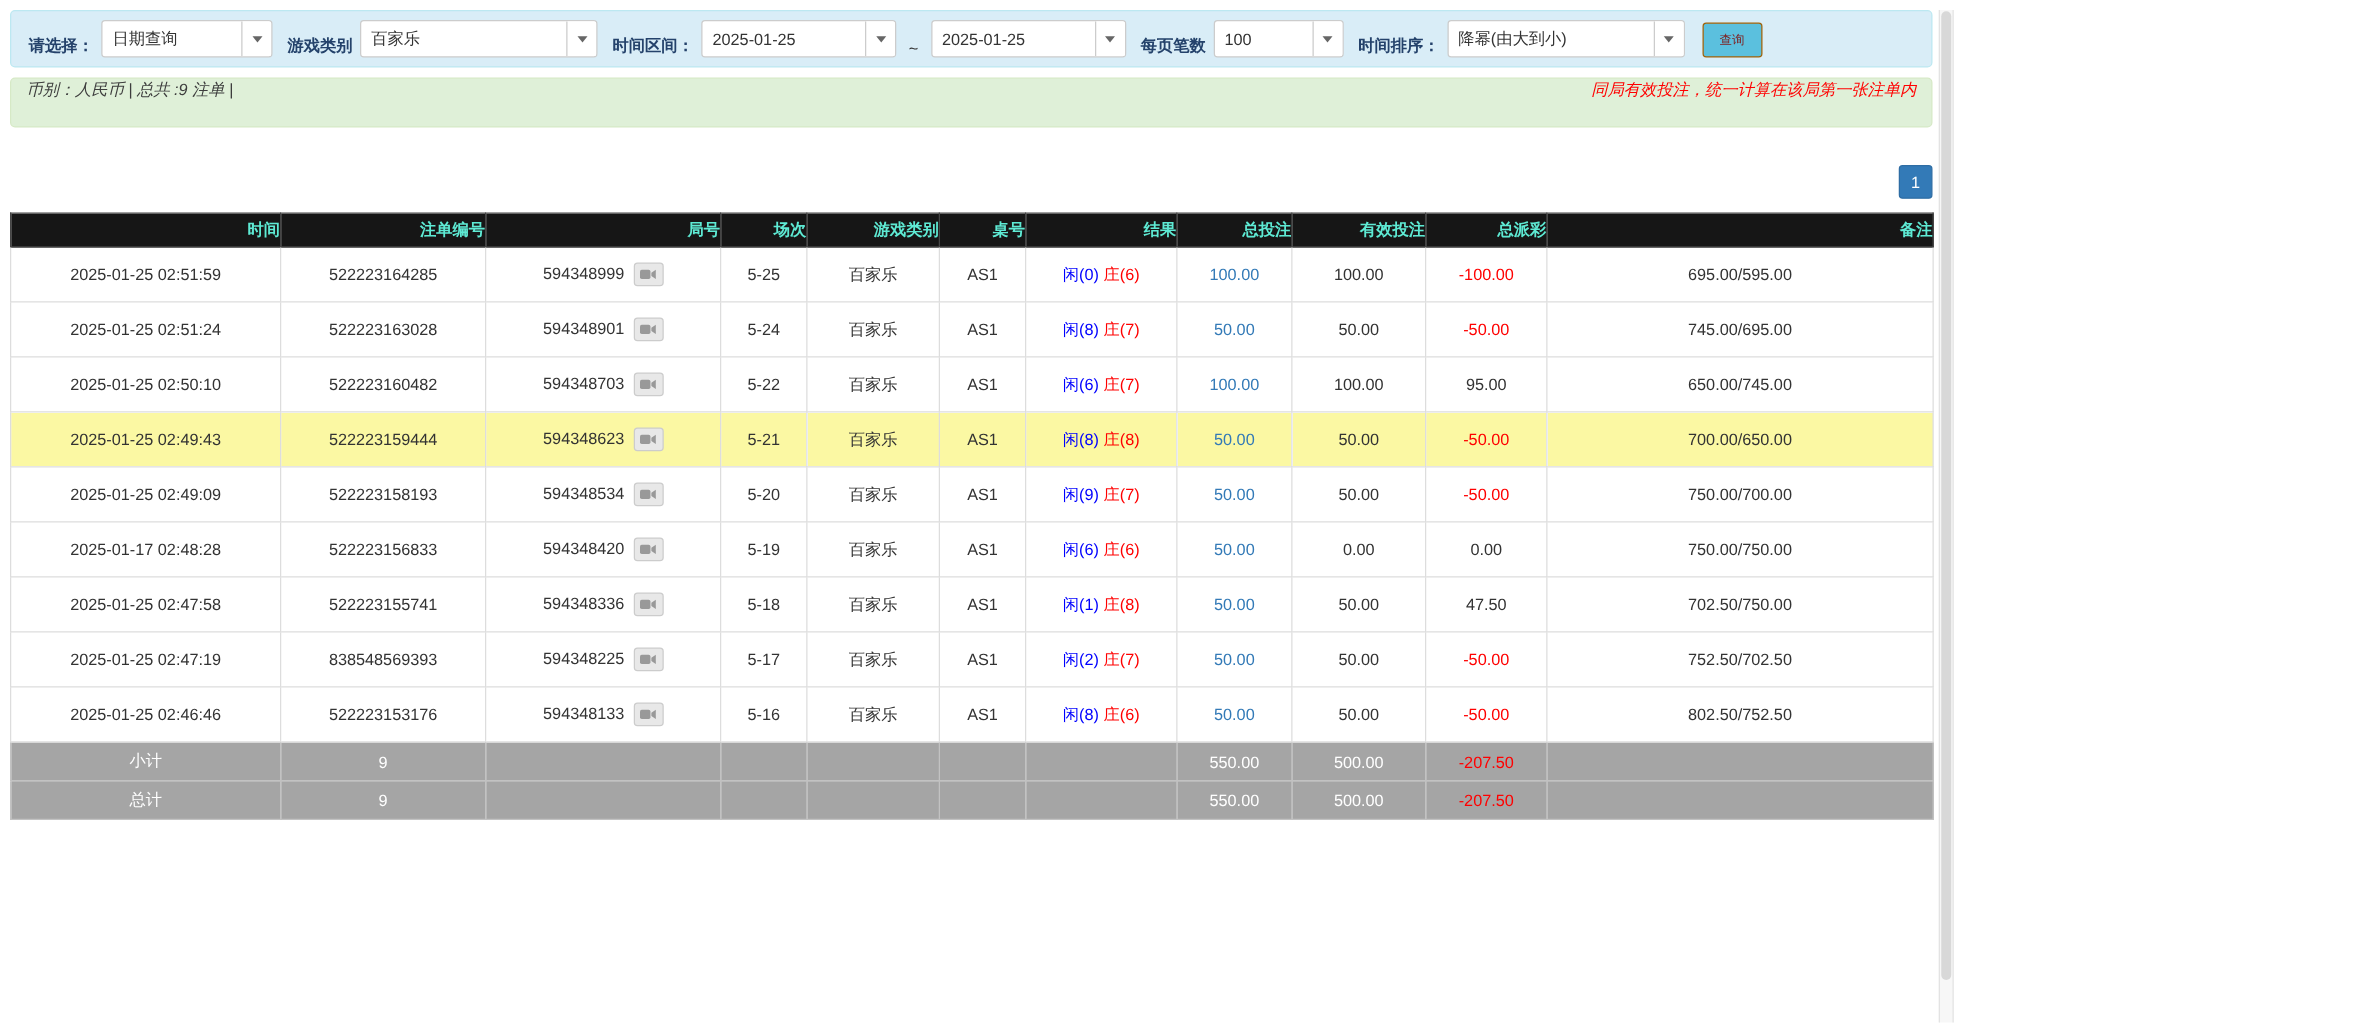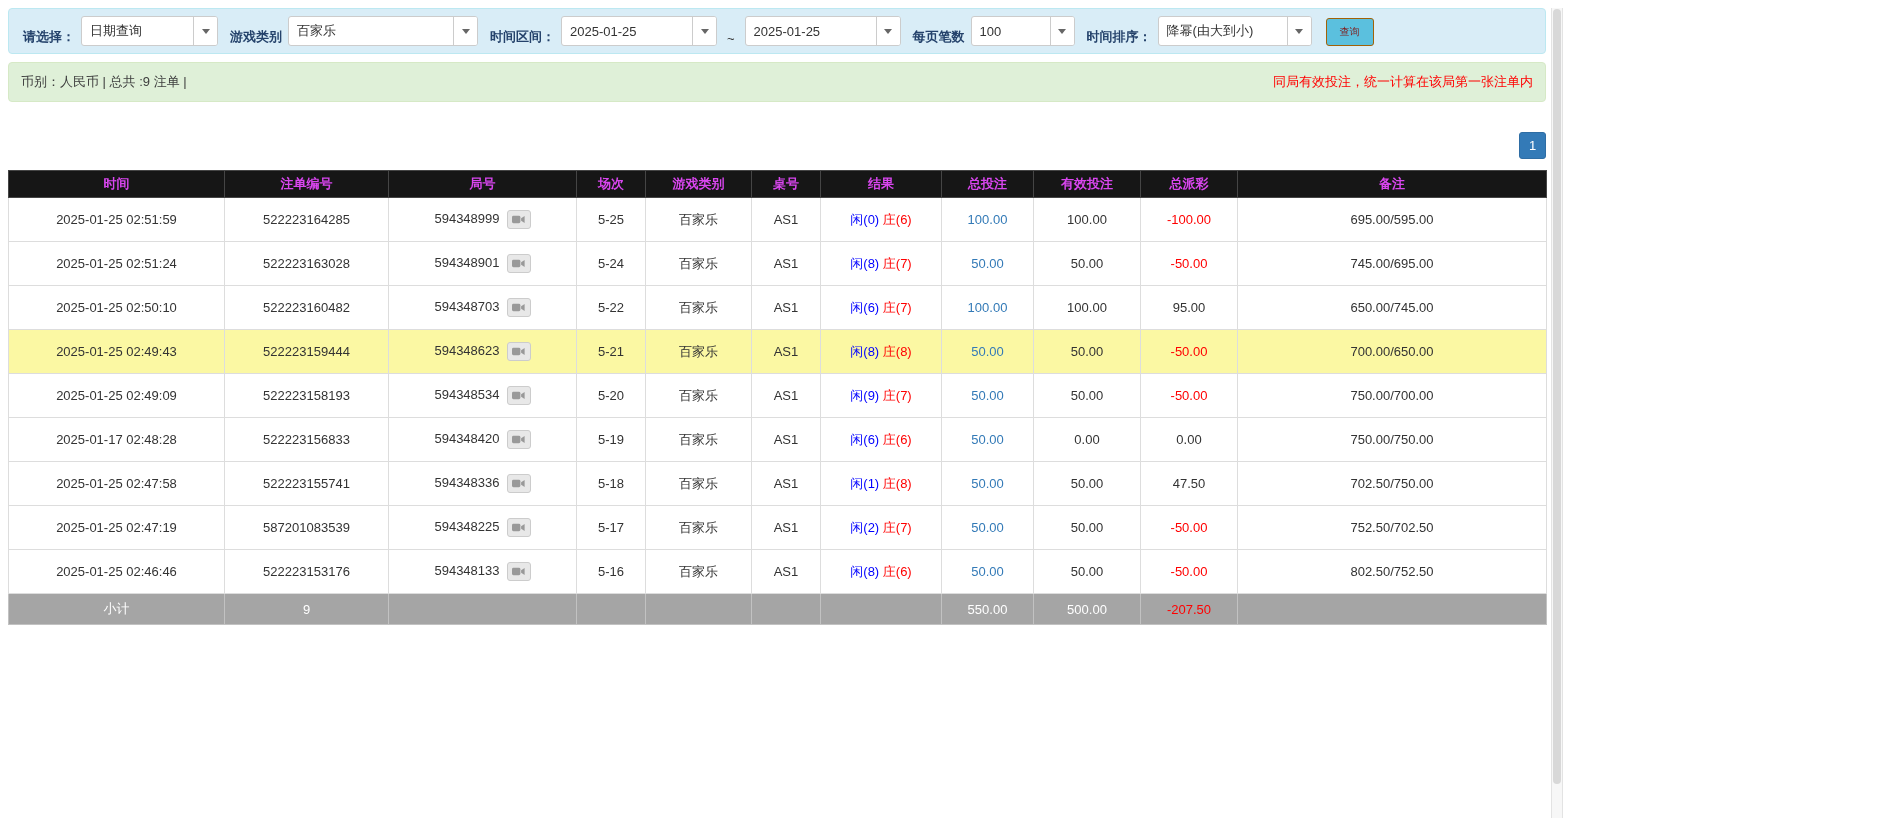--- a/index.html
+++ b/index.html
@@ -9,40 +9,40 @@
   .content { width:1538px; margin-left:8px; }
 
   
   .filter-bar { margin-top:8px; background:#d9edf7; border:1px solid #bce8f1; border-radius:4px;
                 padding:7px 8px; display:flex; align-items:flex-end; gap:6px; height:46px; }
   .flabel { color:#24426b; font-weight:bold; white-space:nowrap; margin-left:6px; }
   .combo { display:flex; height:30px; background:#fff; border:1px solid #ccc; border-radius:3px; overflow:hidden; flex:none; }
   .combo .val { flex:1; padding:0 8px; display:flex; align-items:center; color:#333; white-space:nowrap; overflow:hidden; }
   .combo .caret-btn { width:24px; border-left:1px solid #ccc; background:#fff; display:flex; align-items:center; justify-content:center; cursor:pointer; }
   .caret { width:0; height:0; border-left:4px solid transparent; border-right:4px solid transparent; border-top:5px solid #666; }
-  .w137{width:137px} .w190{width:190px} .w156{width:156px} .w104{width:104px} .w162{width:154px}
+  .w137{width:137px} .w190{width:190px} .w156{width:156px} .w104{width:104px} .w162{width:190px}
   .tilde { color:#333; margin:0 4px; }
   .btn-query { background:#5bc0de; border:1px solid #a16207; color:#7f1d1d; border-radius:3px;
                height:28px; padding:0 13px; margin-left:8px; font-size:10px; cursor:pointer; }
 
   
   .info-bar { margin-top:8px; background:#dff0d8; border:1px solid #d6e9c6; border-radius:4px;
-              padding:0 12px; height:40px; display:flex; justify-content:space-between; align-items:center; }
+              padding:0 12px; height:40px; display:flex; justify-content:space-between; align-items:flex-start;font-style:italic; }
   .info-left { color:#3d3d3d; }
   .info-right { color:#ff0000; }
 
   
   .pager-row { display:flex; justify-content:flex-end; margin-top:30px; }
   .page-btn { min-width:27px; height:27px; background:#337ab7; border:1px solid #2e6da4; color:#fff;
               border-radius:3px; display:flex; align-items:center; justify-content:center; cursor:pointer; font-size:13px; }
 
   
   table { width:1538px; border-collapse:collapse; table-layout:fixed; margin-top:11px; }
-  thead th { background:#161616; color:#d946ef; height:27px; font-weight:bold; font-size:13px;
-             border:1px solid #454545; text-align:center; }
+  thead th { background:#161616; color:#5eead4; height:27px; font-weight:bold; font-size:13px;
+             border:1px solid #454545; text-align:right; }
   tbody td { height:44px; text-align:center; vertical-align:middle; background:#fff;
              border:1px solid #ddd; overflow:hidden; white-space:nowrap; }
   tr.hl td { background:#fbf8a3; }
   tfoot td { height:31px; background:#a5a5a5; color:#fff; text-align:center; vertical-align:middle;
              border:1px solid #c2c2c2; font-size:13px; }
   .blue { color:#0000ff; }
   .red { color:#ff0000; }
   .red-f { color:#ff0000; }
   .link { color:#337ab7; cursor:pointer; }
   .cam-btn { display:inline-flex; align-items:center; justify-content:center; width:24px; height:19px;
@@ -271,21 +271,21 @@
             <td>百家乐</td>
             <td>AS1</td>
             <td><span class="blue">闲(1)</span> <span class="red">庄(8)</span></td>
             <td><span class="link">50.00</span></td>
             <td>50.00</td>
             <td><span class="">47.50</span></td>
             <td>702.50/750.00</td>
           </tr>
           <tr>
             <td>2025-01-25 02:47:19</td>
-            <td>587201083539</td>
+            <td>838548569393</td>
             <td><span>594348225</span><span class="cam-btn">
                 <svg width="13" height="11" viewBox="0 0 14 11">
                   <rect x="0" y="1.5" width="9" height="8" rx="1.5" fill="#999"></rect>
                   <path d="M9.8 4.2 L13.6 1.6 V9.4 L9.8 6.8 Z" fill="#999"></path>
                 </svg>
               </span></td>
             <td>5-17</td>
             <td>百家乐</td>
             <td>AS1</td>
             <td><span class="blue">闲(2)</span> <span class="red">庄(7)</span></td>
@@ -309,20 +309,33 @@
             <td><span class="blue">闲(8)</span> <span class="red">庄(6)</span></td>
             <td><span class="link">50.00</span></td>
             <td>50.00</td>
             <td><span class="red">-50.00</span></td>
             <td>802.50/752.50</td>
           </tr>
         </tbody>
       <tfoot id="tfoot">
           <tr>
             <td>小计</td>
+            <td>9</td>
+            <td></td>
+            <td></td>
+            <td></td>
+            <td></td>
+            <td></td>
+            <td>550.00</td>
+            <td>500.00</td>
+            <td><span class="red-f">-207.50</span></td>
+            <td></td>
+          </tr>
+          <tr>
+            <td>总计</td>
             <td>9</td>
             <td></td>
             <td></td>
             <td></td>
             <td></td>
             <td></td>
             <td>550.00</td>
             <td>500.00</td>
             <td><span class="red-f">-207.50</span></td>
             <td></td>

